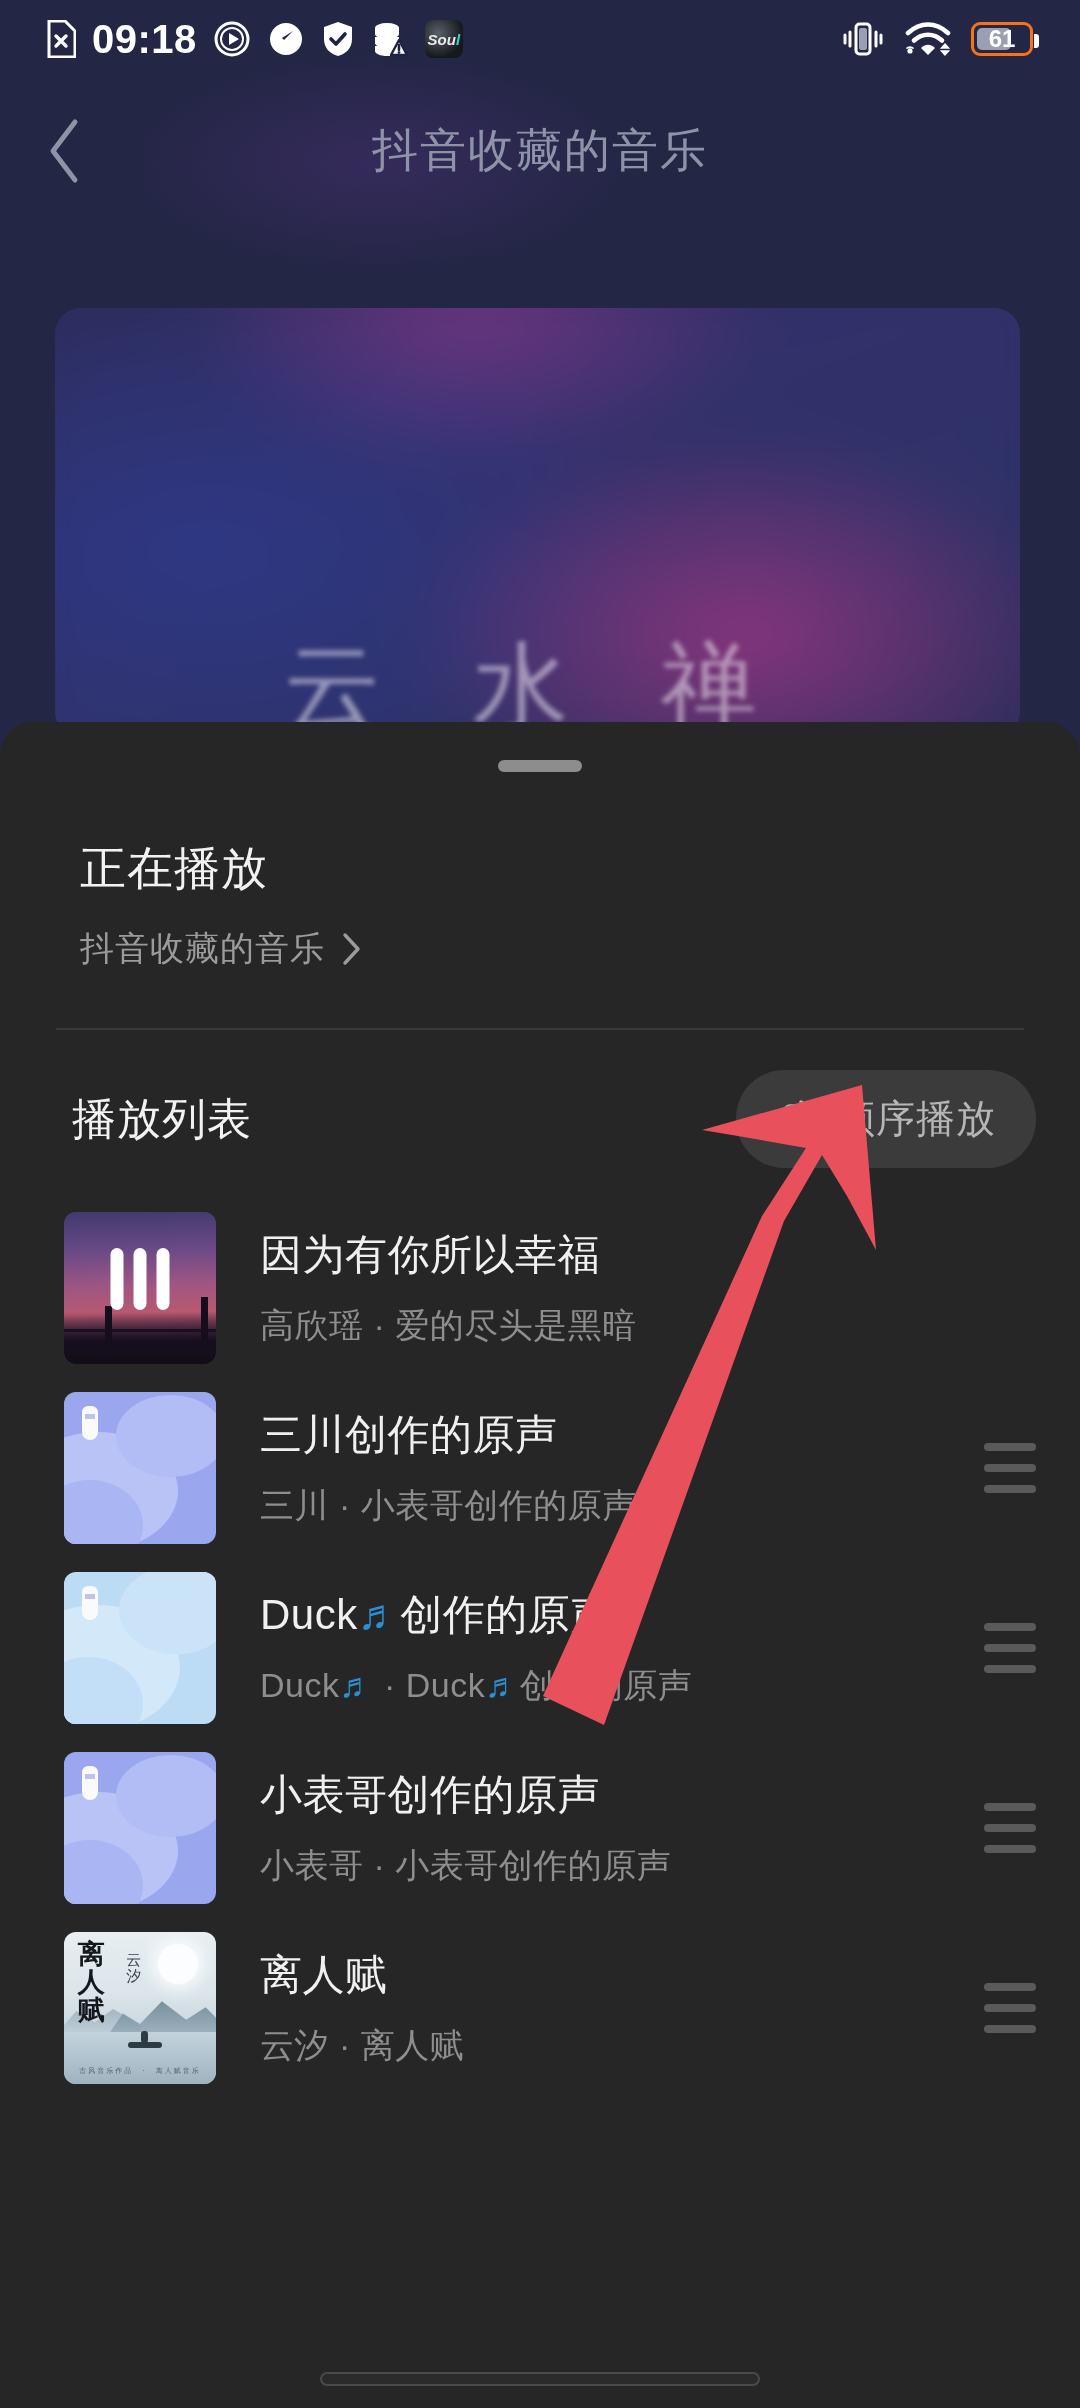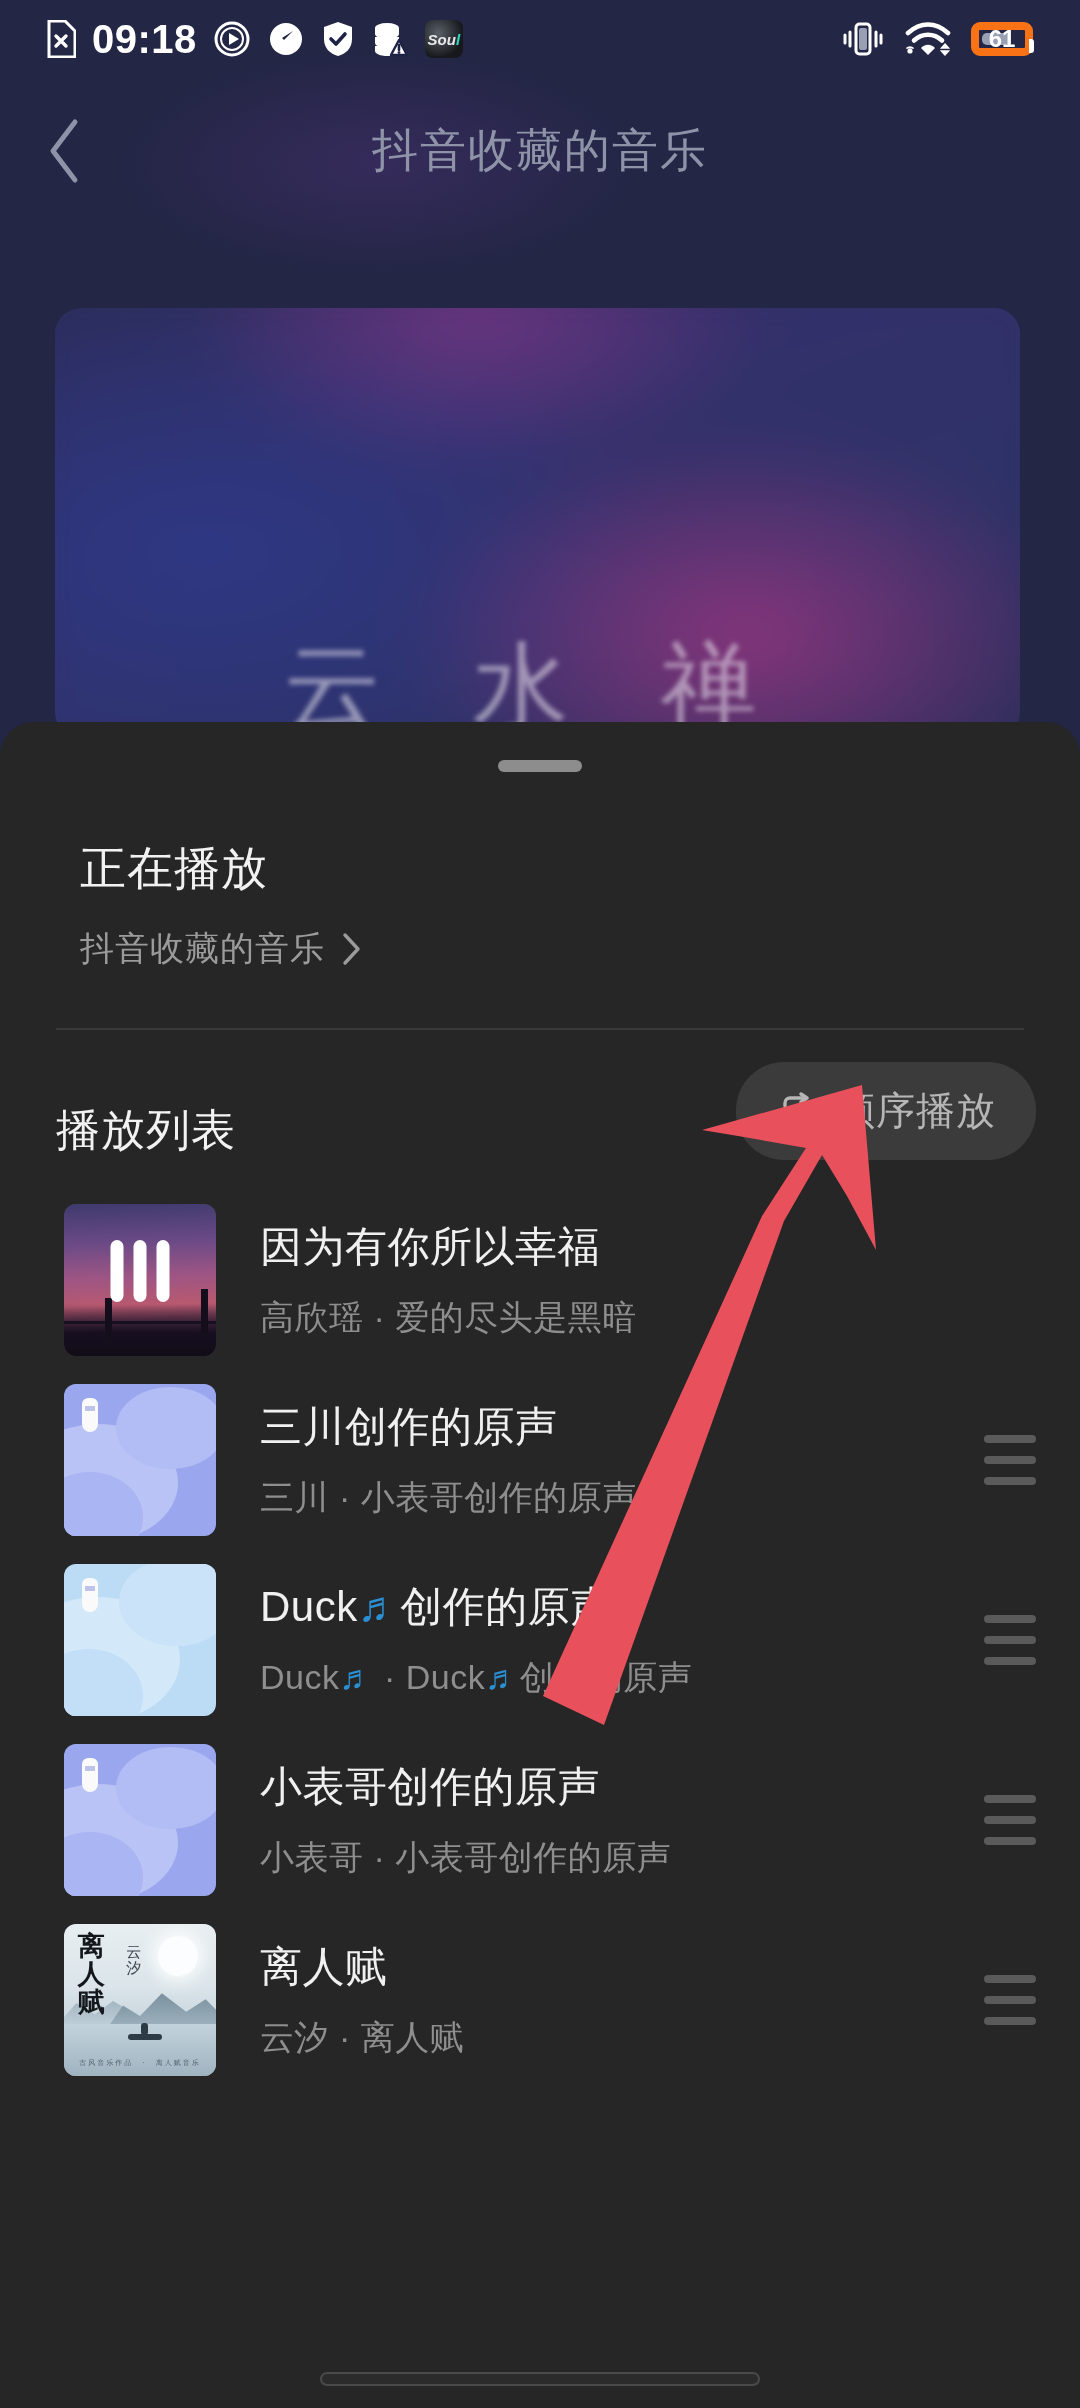--- a/index.html
+++ b/index.html
@@ -35,21 +35,21 @@
   .sb-time{ font-size:40px; font-weight:bold; letter-spacing:.5px; line-height:1; }
   .sb-ico{ display:block; }
   .soul-badge{
     width:38px;height:38px;border-radius:8px;overflow:hidden;
     background:radial-gradient(circle at 35% 35%,#5a6068,#16181c 70%);
     display:flex;align-items:center;justify-content:center;
     font-size:15px;font-weight:bold;color:#e9e9e9;font-style:italic;
   }
   .soul-badge span{ color:#2bd6c4; }
   .batt{
-    width:62px;height:34px;border:8px solid #f97316;border-radius:9px;
+    width:62px;height:34px;border:3px solid #f97316;border-radius:9px;
     position:relative;display:flex;align-items:center;
   }
   .batt::after{
     content:"";position:absolute;right:-9px;top:9px;width:5px;height:14px;
     background:#fff;border-radius:0 3px 3px 0;
   }
   .batt-fill{
     position:absolute;left:3px;top:3px;bottom:3px;width:61%;
     background:#9aa0b4;border-radius:5px;
   }
@@ -107,22 +107,23 @@
   .now-title{ font-size:46px;color:#f2f2f2;font-weight:500;letter-spacing:1px; }
   .now-sub{
     margin-top:26px;display:flex;align-items:center;gap:16px;
     font-size:34px;color:#9b9b9b;cursor:pointer;letter-spacing:1px;
   }
   .divider{
     margin:56px 56px 0 56px;height:2px;background:#3a3a3a;
   }
 
   .pl-head{
-    display:flex;align-items:flex-end;
-    padding:32px 44px 0 56px;
+    display:flex;align-items:center;
+    padding:40px 44px 0 56px;
+    margin-left:16px;
   }
   .pl-title{ font-size:44px;color:#f2f2f2;font-weight:500;letter-spacing:1px; }
   .mode-btn{
     margin-left:auto;display:flex;align-items:center;gap:18px;
     background:#3b3b3b;border-radius:48px;padding:22px 40px;
     cursor:pointer;
   }
   .mode-label{ font-size:39px;color:#b6b6b6;letter-spacing:1px; }
 
   

